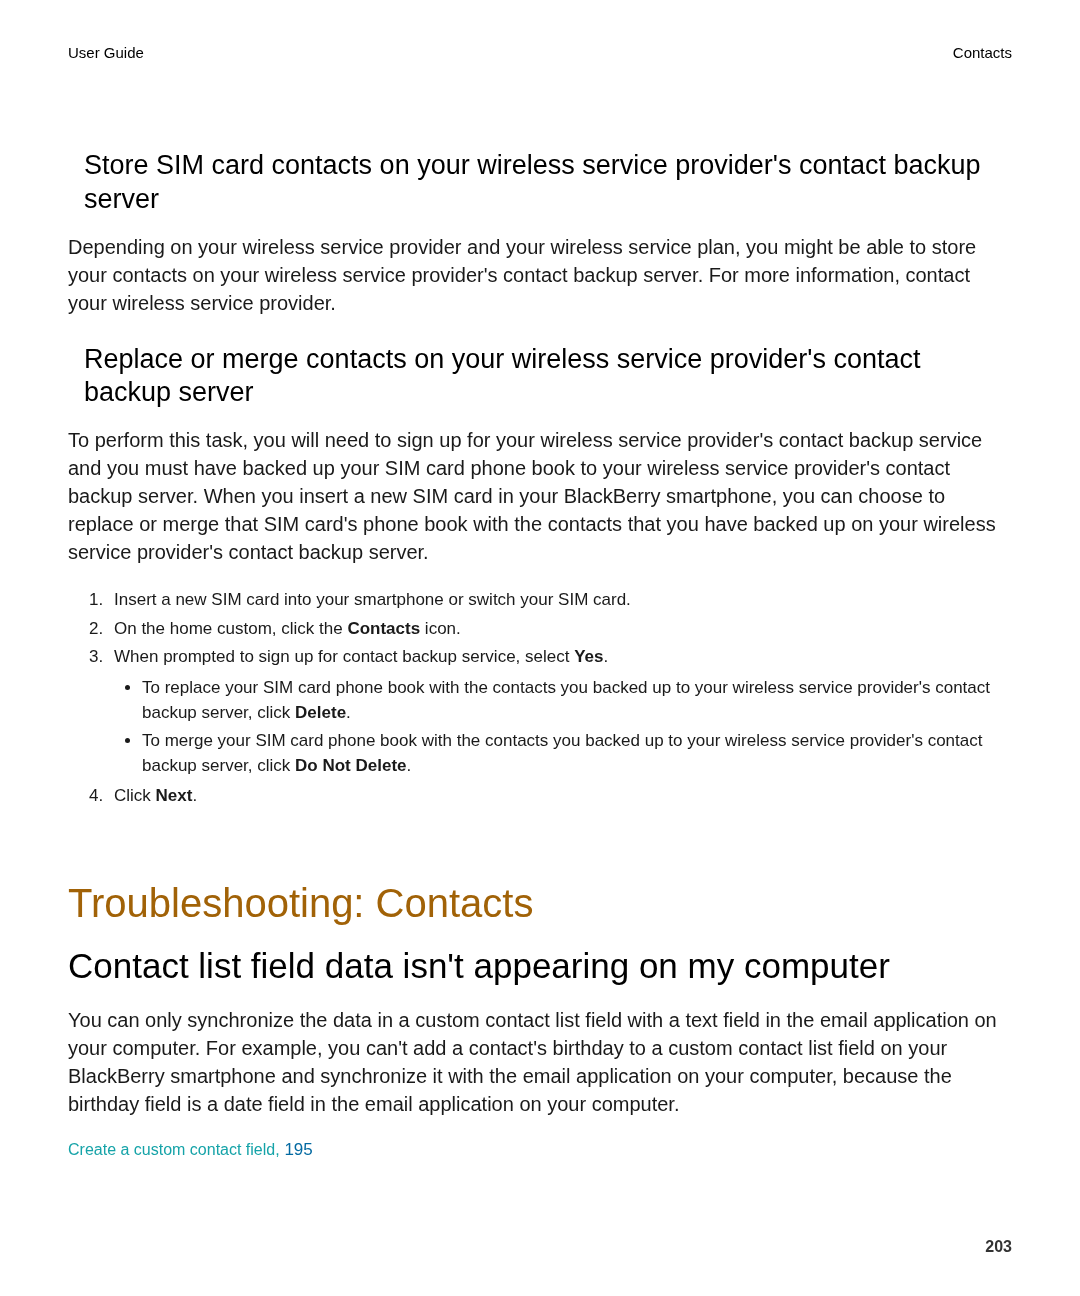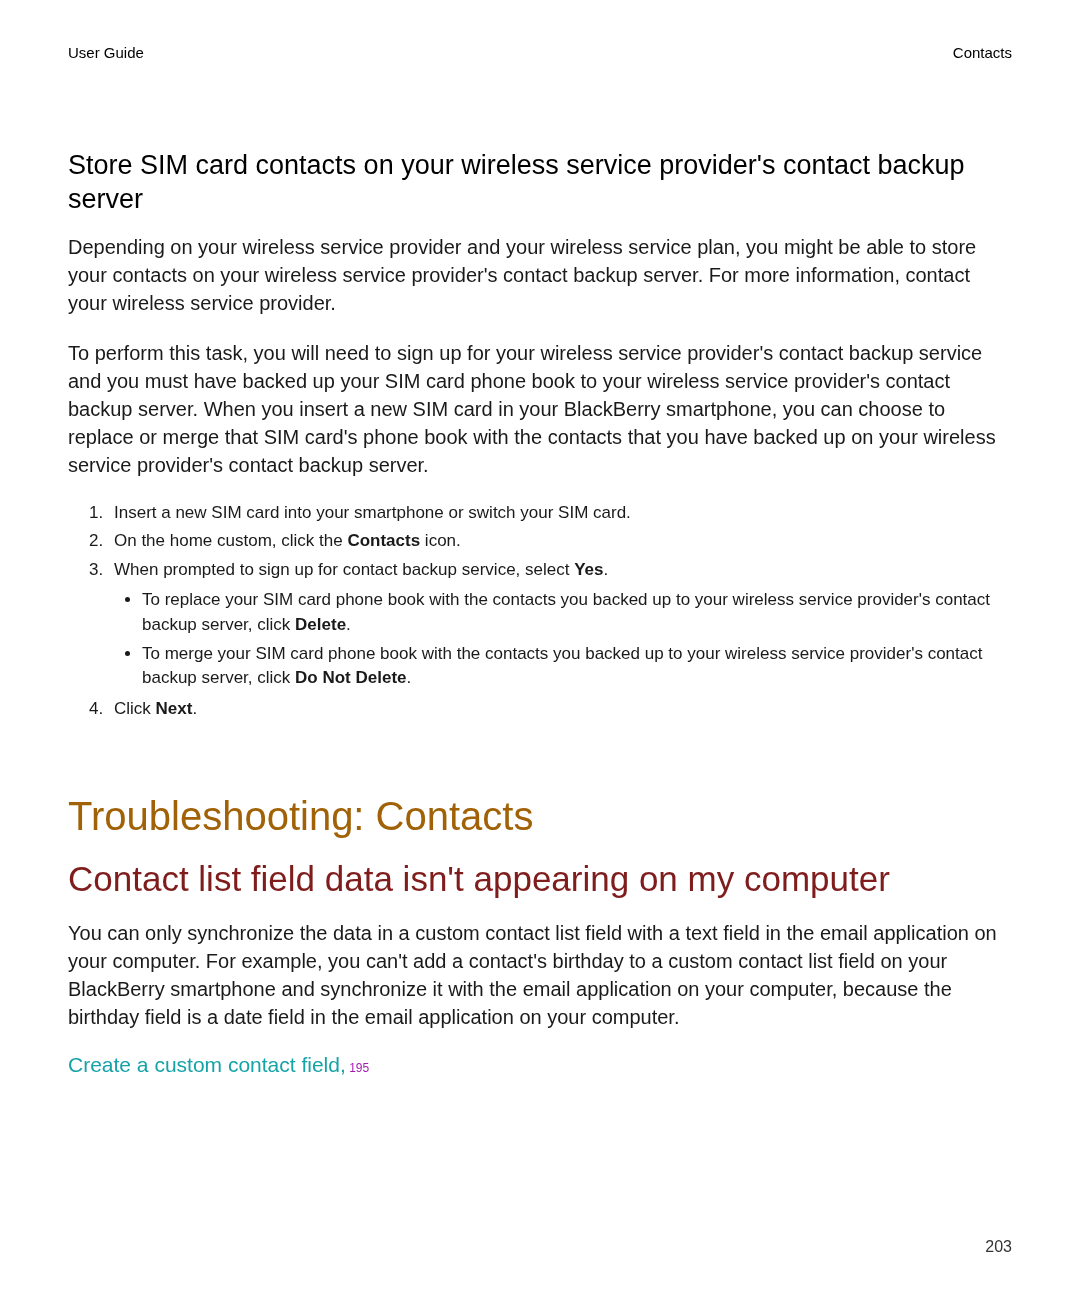--- a/index.html
+++ b/index.html
@@ -23,21 +23,21 @@
     display: flex;
     justify-content: space-between;
     font-size: 15px;
     color: #000000;
     margin-bottom: 88px;
   }
   h2.section {
     font-size: 27px;
     font-weight: 400;
     line-height: 1.25;
-    margin: 0 0 16px 0;
+    margin: 0 0 16px 16px;
     color: #000;
   }
   p.body {
     font-size: 20px;
     line-height: 1.4;
     margin: 0 0 22px 0;
     color: #1a1a1a;
   }
   h2.section.second {
     margin-top: 26px;
@@ -63,57 +63,59 @@
   .bold { font-weight: 700; }
   h1.ts {
     font-size: 40px;
     font-weight: 400;
     color: #a16207;
     margin: 72px 0 20px 0;
   }
   h2.topic {
     font-size: 35px;
     font-weight: 400;
-    color: #7f1d1d;
+    color: #000000;
     margin: 7px 0 20px 0;
   }
   .related-label {
     font-size: 17px;
     font-weight: 700;
     margin: 30px 0 4px 0;
   }
   .related-link {
-    font-size: 21px;
+    font-size: 16px;
     color: #15a3a8;
   }
   .related-pg {
-    font-size: 12px;
-    color: #a21caf;
+    font-size: 17px;
+    color: #0369a1;
   }
   .page-number {
     position: absolute;
     bottom: 40px;
     right: 68px;
     font-size: 16px;
     color: #333;
+    font-weight: bold;
   }
 </style>
 </head>
 <body>
 
 <div class="page">
 
   <div class="running-header">
     <span>User Guide</span>
     <span>Contacts</span>
   </div>
 
   <h2 class="section">Store SIM card contacts on your wireless service provider's contact backup server</h2>
   <p class="body">Depending on your wireless service provider and your wireless service plan, you might be able to store your contacts on your wireless service provider's contact backup server. For more information, contact your wireless service provider.</p>
 
+  <h2 class="section second">Replace or merge contacts on your wireless service provider's contact backup server</h2>
   <p class="body">To perform this task, you will need to sign up for your wireless service provider's contact backup service and you must have backed up your SIM card phone book to your wireless service provider's contact backup server. When you insert a new SIM card in your BlackBerry smartphone, you can choose to replace or merge that SIM card's phone book with the contacts that you have backed up on your wireless service provider's contact backup server.</p>
 
   <ol class="steps">
     <li><span>Insert a new SIM card into your smartphone or switch your SIM card.</span></li>
     <li>
       <span>On the home custom, click the </span><span class="bold">Contacts</span><span> icon.</span>
     </li>
     <li>
       <span>When prompted to sign up for contact backup service, select </span><span class="bold">Yes</span><span>.</span>
       <ul class="sub">

